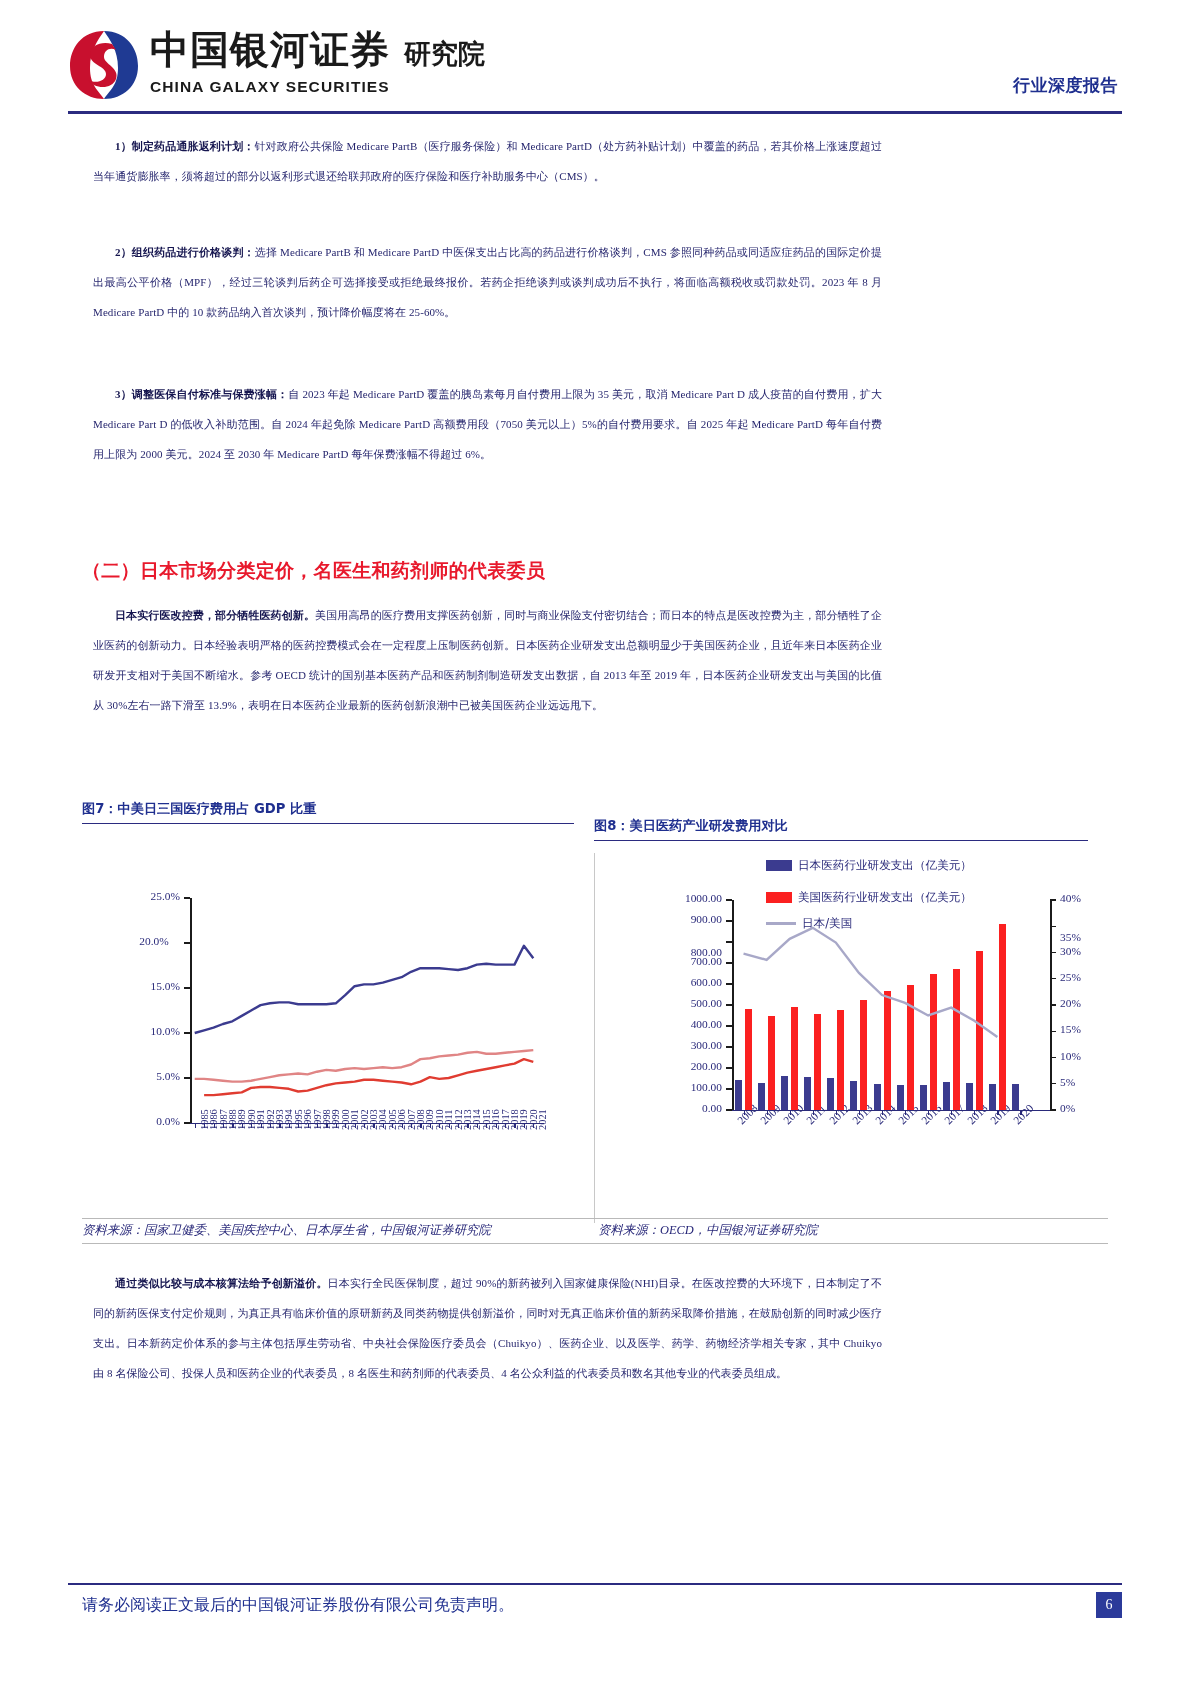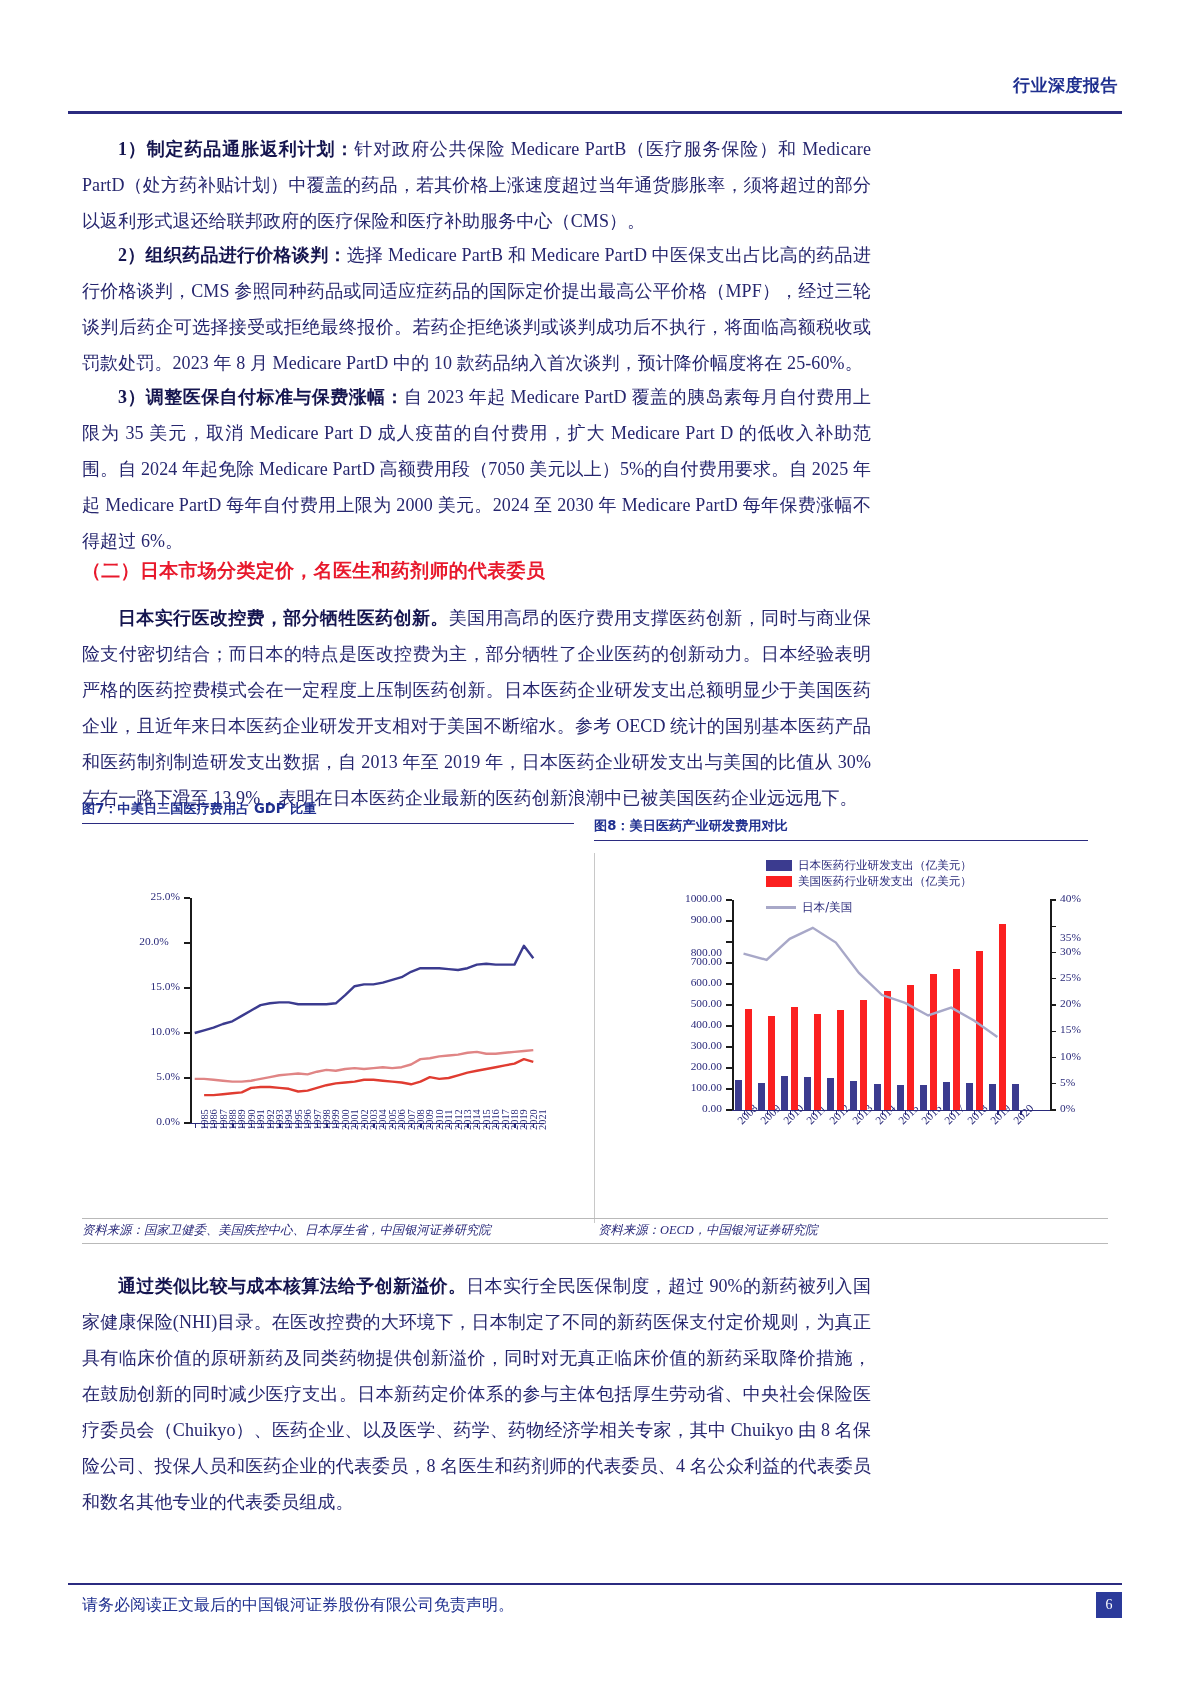--- a/index.html
+++ b/index.html
@@ -75,23 +75,23 @@
     width: 1054px; height: 3px;
     background: #2b2b80;
   }
 
   
   .content { position: absolute; left: 0; top: 0; width: 1190px; }
   p.para {
     position: absolute;
     margin: 0;
     width: 789px;
-    left: 82px;
-    font-size: 18px;
-    line-height: 36px;
+    left: 93px;
+    font-size: 11px;
+    line-height: 30px;
     text-align: justify;
     text-justify: inter-ideograph;
     color: #26266e;
     letter-spacing: 0.1px;
   }
   p.para b { font-weight: bold; color: #15154f; }
   .indent { text-indent: 2em; }
 
   .section-title {
     position: absolute;
@@ -210,20 +210,36 @@
     color: #fff;
     font-family: "Liberation Serif", serif;
     font-size: 14px;
     display: flex; align-items: center; justify-content: center;
   }
 </style>
 </head>
 <body>
 
 <div class="page-header">
+  <div class="logo-block">
+    <div class="logo-mark">
+      <svg width="72" height="74" viewBox="0 0 72 74">
+        <path d="M36 3 C14 3 2 20 2 38 C2 58 17 71 36 71 C30 62 22 57 22 40 C22 22 30 12 36 3 Z" fill="#c8102e"></path>
+        <path d="M36 3 C58 3 70 20 70 38 C70 58 55 71 36 71 C42 62 50 57 50 40 C50 22 42 12 36 3 Z" fill="#1f3a93"></path>
+        <path d="M44 16 C34 13 22 17 22 27 C22 37 38 38 38 46 C38 53 28 56 20 52 C26 61 44 62 48 51 C52 40 36 36 36 29 C36 22 42 19 48 22 Z" fill="#c8102e"></path>
+      </svg>
+    </div>
+    <div class="logo-text-wrap">
+      <div class="logo-cn-row">
+        <span class="logo-cn">中国银河证券</span>
+        <span class="logo-cn2">研究院</span>
+      </div>
+      <span class="logo-en">CHINA GALAXY SECURITIES</span>
+    </div>
+  </div>
   <div class="header-right">行业深度报告</div>
   <div class="header-rule"></div>
 </div>
 
 <div class="content">
 
   <p class="para indent" style="top:131px;"><b>1）制定药品通胀返利计划：</b><span>针对政府公共保险 Medicare PartB（医疗服务保险）和 Medicare PartD（处方药补贴计划）中覆盖的药品，若其价格上涨速度超过当年通货膨胀率，须将超过的部分以返利形式退还给联邦政府的医疗保险和医疗补助服务中心（CMS）。</span></p>
 
   <p class="para indent" style="top:237px;"><b>2）组织药品进行价格谈判：</b><span>选择 Medicare PartB 和 Medicare PartD 中医保支出占比高的药品进行价格谈判，CMS 参照同种药品或同适应症药品的国际定价提出最高公平价格（MPF），经过三轮谈判后药企可选择接受或拒绝最终报价。若药企拒绝谈判或谈判成功后不执行，将面临高额税收或罚款处罚。2023 年 8 月 Medicare PartD 中的 10 款药品纳入首次谈判，预计降价幅度将在 25-60%。</span></p>
 
@@ -332,21 +348,21 @@
       <div class="xyear" style="left: 455.297px; top: 292px;">2021</div>
       <svg width="492" height="378" style="position: absolute; left: 0px; top: 0px; pointer-events: none;">
         <polyline points="122.10810810810811,257.1 131.51351351351352,257.1 140.9189189189189,256.2 150.32432432432432,255.3 159.72972972972974,254.4 169.13513513513513,249.9 178.54054054054055,249 187.94594594594594,249 197.35135135135135,249.9 206.75675675675677,250.8 216.16216216216216,253.5 225.56756756756755,252.6 234.97297297297297,249.9 244.3783783783784,247.2 253.78378378378378,245.4 263.18918918918916,244.5 272.5945945945946,243.6 282,241.8 291.4054054054054,241.8 300.81081081081084,242.7 310.21621621621625,243.6 319.6216216216216,244.5 329.02702702702703,246.3 338.4324324324324,243.6 347.8378378378378,239.1 357.2432432432432,240.9 366.64864864864865,240 376.05405405405406,237.3 385.4594594594595,234.60000000000002 394.86486486486484,232.8 404.27027027027026,231 413.6756756756757,229.2 423.0810810810811,227.4 432.4864864864865,225.6 441.8918918918919,221.10000000000002 451.2972972972973,223.8" fill="none" stroke="#e03c31" stroke-width="2.4" stroke-linejoin="round"></polyline>
         <polyline points="112.70270270270271,195 122.10810810810811,192.3 131.51351351351352,189.60000000000002 140.9189189189189,186 150.32432432432432,183.3 159.72972972972974,177.89999999999998 169.13513513513513,172.5 178.54054054054055,167.1 187.94594594594594,165.3 197.35135135135135,164.39999999999998 206.75675675675677,164.39999999999998 216.16216216216216,166.2 225.56756756756755,166.2 234.97297297297297,166.2 244.3783783783784,166.2 253.78378378378378,165.3 263.18918918918916,157.20000000000002 272.5945945945946,148.20000000000002 282,146.4 291.4054054054054,146.4 300.81081081081084,144.6 310.21621621621625,141.9 319.6216216216216,139.2 329.02702702702703,133.79999999999998 338.4324324324324,130.20000000000002 347.8378378378378,130.20000000000002 357.2432432432432,130.20000000000002 366.64864864864865,131.1 376.05405405405406,132 385.4594594594595,130.20000000000002 394.86486486486484,126.6 404.27027027027026,125.70000000000002 413.6756756756757,126.6 423.0810810810811,126.6 432.4864864864865,126.6 441.8918918918919,107.70000000000002 451.2972972972973,120.30000000000001" fill="none" stroke="#3b3b8f" stroke-width="2.4" stroke-linejoin="round"></polyline>
         <polyline points="112.70270270270271,240.9 122.10810810810811,240.9 131.51351351351352,241.8 140.9189189189189,242.7 150.32432432432432,243.6 159.72972972972974,243.6 169.13513513513513,242.7 178.54054054054055,240.9 187.94594594594594,239.1 197.35135135135135,237.3 206.75675675675677,236.39999999999998 216.16216216216216,235.5 225.56756756756755,236.39999999999998 234.97297297297297,233.7 244.3783783783784,231.9 253.78378378378378,232.8 263.18918918918916,231 272.5945945945946,230.1 282,231 291.4054054054054,230.1 300.81081081081084,229.2 310.21621621621625,230.1 319.6216216216216,229.2 329.02702702702703,226.5 338.4324324324324,221.10000000000002 347.8378378378378,220.2 357.2432432432432,218.39999999999998 366.64864864864865,217.5 376.05405405405406,216.60000000000002 385.4594594594595,214.8 394.86486486486484,213.9 404.27027027027026,215.7 413.6756756756757,215.7 423.0810810810811,214.8 432.4864864864865,213.9 441.8918918918919,213 451.2972972972973,212.1" fill="none" stroke="#e08585" stroke-width="2.4" stroke-linejoin="round"></polyline>
       </svg>
     </div>
 
   <div class="chart" id="chart8" style="position:absolute; left:614px; top:838px; width:494px; height:378px;">
       <div style="position: absolute; left: 152px; top: 20px;">
-        <div class="legend-row" style="margin-bottom: 1px; align-items: center;">
+        <div class="legend-row" style="margin-bottom: 17px; align-items: center;">
           <span class="legend-sw" style="background:#3b3b8f"></span>
           <span class="legend-txt">日本医药行业研发支出（亿美元）</span>
         </div>
         <div class="legend-row" style="margin-bottom: 11px;">
           <span class="legend-sw" style="background:#fb2020"></span>
           <span class="legend-txt">美国医药行业研发支出（亿美元）</span>
         </div>
         <div class="legend-row" style="margin-bottom: 3px;">
           <span class="legend-line" style="background:#a8a8c8"></span>
           <span class="legend-txt">日本/美国</span>

